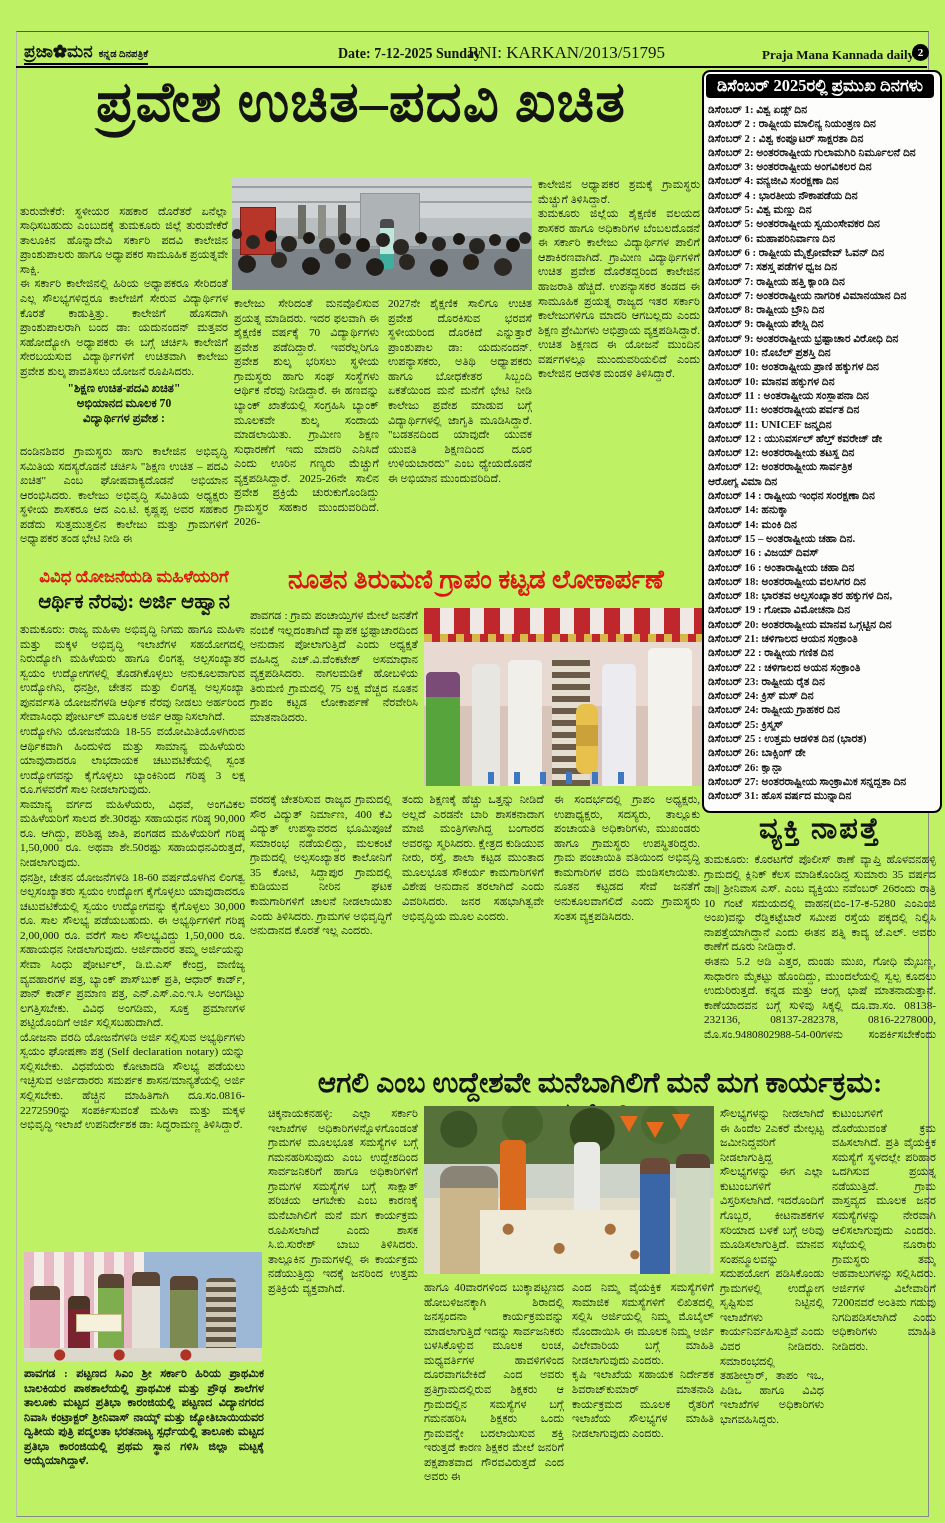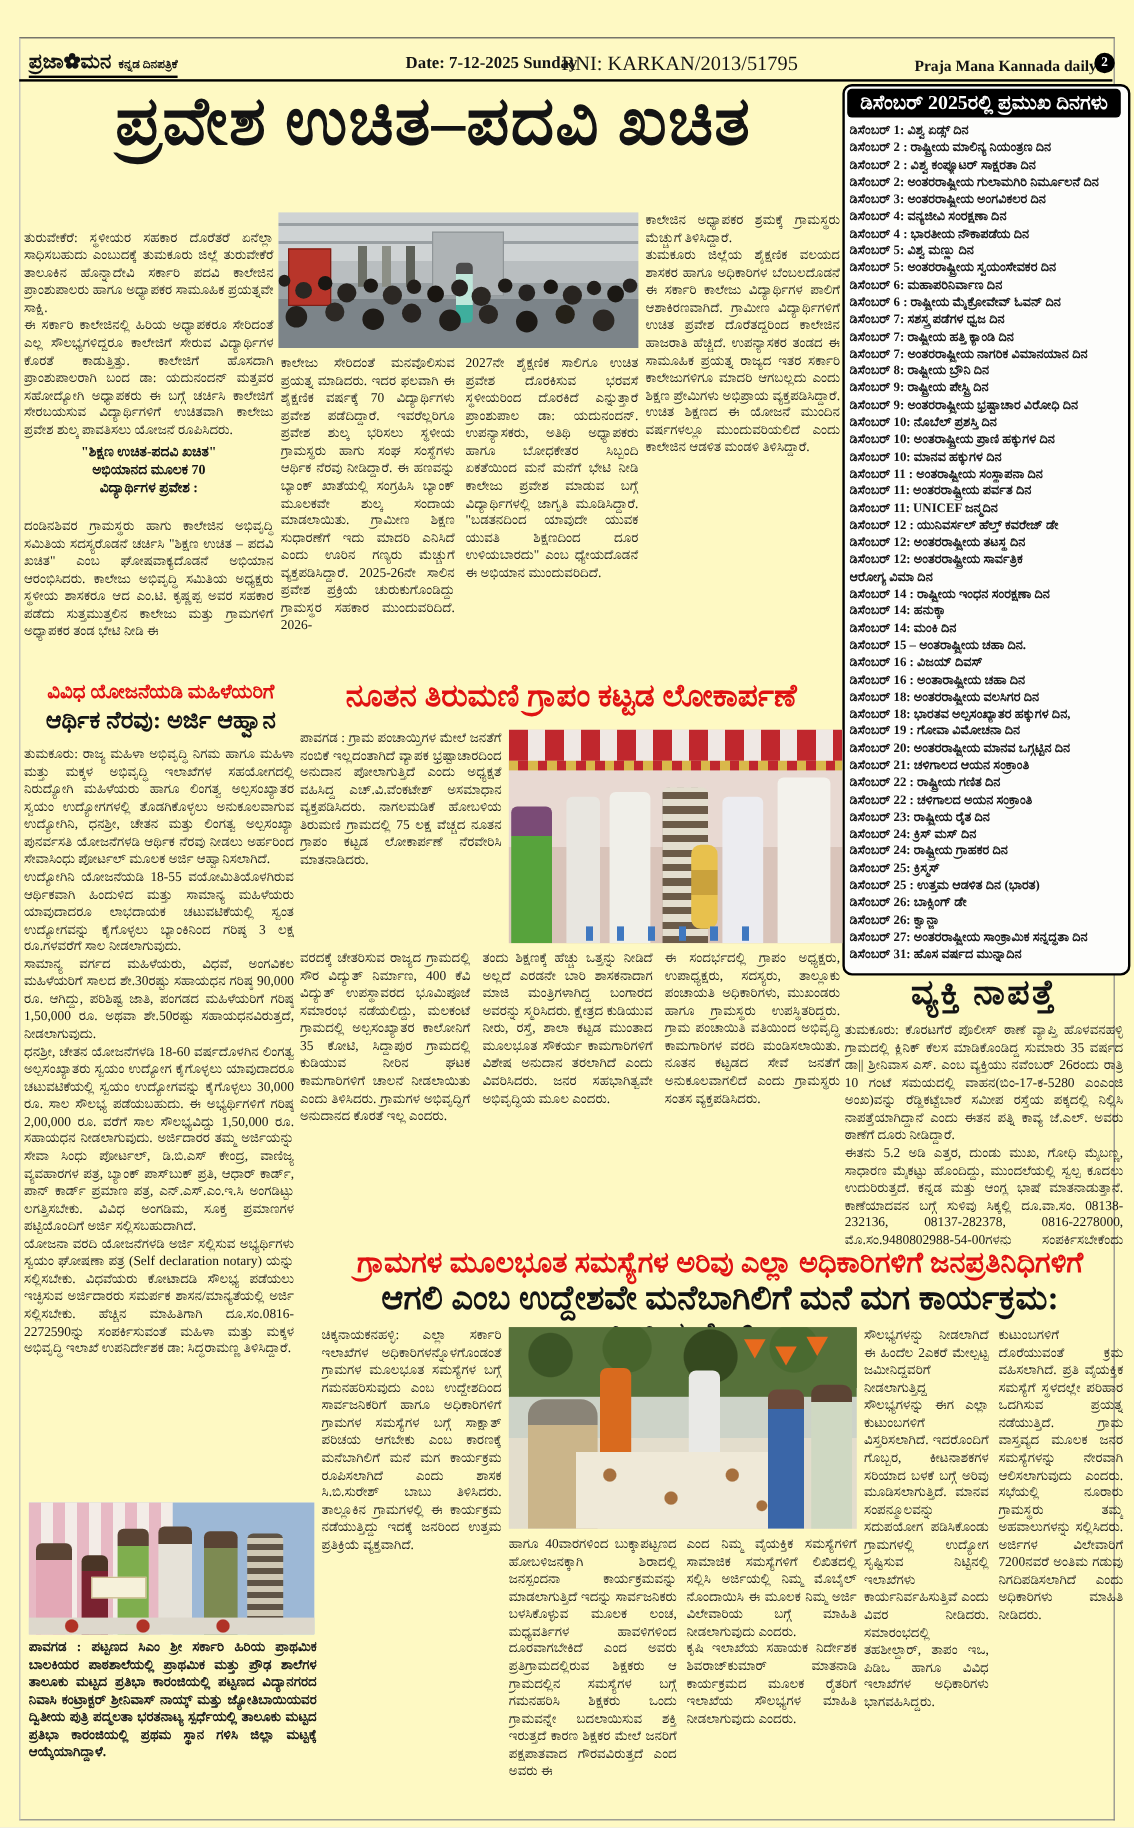--- a/index.html
+++ b/index.html
@@ -1,33 +1,33 @@
 <!DOCTYPE html>
 <html><head>
 <meta charset="utf-8">
 <style>
   html,body{margin:0;padding:0;background:#e9e9e7;}
-  .page{position:relative;width:945px;height:1523px;background:#fef9c3;
+  .page{position:relative;width:945px;height:1523px;background:#bef264;
         font-family:"Liberation Serif","DejaVu Serif",serif;color:#141414;overflow:hidden;margin:0 auto;}
   .abs{position:absolute;}
   .p{font-size:11.2px;line-height:1.3;text-align:justify;overflow:hidden;white-space:pre-line;}
   .frame{left:16px;top:31px;width:911px;height:1484px;border-top:1px solid #555;border-left:1px solid #bbb;border-right:1px solid #888;border-bottom:1px solid #888;}
   
   .logo{left:24px;top:42px;font-weight:bold;font-size:17px;border-bottom:2.5px solid #000;padding-bottom:1px;}
   .logo .sub{font-size:10px;font-weight:bold;margin-left:6px;}
   .hdate{left:338px;top:46px;font-weight:bold;font-size:14px;}
   .hrni{left:468px;top:43px;font-weight:normal;font-size:17px;}
   .hpaper{left:762px;top:47px;font-weight:bold;font-size:13px;}
   .hpage{left:912px;top:44px;width:17px;height:17px;border-radius:50%;background:#000;color:#fff;
          font-size:11px;font-weight:bold;text-align:center;line-height:17px;}
   .toprule{left:16px;top:66px;width:911px;height:0;border-top:2.5px solid #000;}
   
   .h1{left:20px;top:72px;width:682px;font-size:56px;font-weight:bold;text-align:center;line-height:1.1;letter-spacing:1px;}
   .h2{left:20px;top:140px;width:682px;font-size:28px;font-weight:bold;color:#e01212;text-align:left;line-height:1.1;}
-  .lead-col1{left:20px;top:177px;width:208px;height:382px;}
+  .lead-col1{left:20px;top:189px;width:208px;height:382px;}
   .lead-sub{font-weight:bold;text-align:center;white-space:pre-line;font-size:11.6px;margin:3px 0;}
   .lead-col4{left:538px;top:177px;width:162px;height:382px;}
   .photo1{left:232px;top:177px;width:300px;height:113px;overflow:hidden;background:
      linear-gradient(180deg,#cfd3d4 0 36%,#b9bec0 36% 52%,#9aa1a4 52% 64%,#7c8489 64% 100%);}
   .lead-mid1{left:234px;top:296px;width:145px;height:263px;}
   .lead-mid2{left:388px;top:296px;width:144px;height:263px;}
   
   .wa-h-red{left:20px;top:567px;width:228px;font-size:16.5px;font-weight:bold;color:#e01212;text-align:center;}
   .wa-h-blk{left:20px;top:590px;width:228px;font-size:20px;font-weight:bold;text-align:center;}
   .wa-body{left:20px;top:622px;width:225px;height:626px;}
@@ -264,21 +264,20 @@
     <div class="ph-el fig2 f2d"></div>
     <div class="ph-el fig2 f2e"></div>
     <div class="ph-el fig2 f2f"></div>
     <div class="ph-el lamp2"></div>
     <div class="ph-el bottles2"></div>
   </div>
   <div class="abs p tm-c1">ವರದಕ್ಕೆ ಚೇತರಿಸುವ ರಾಜ್ಯದ ಗ್ರಾಮದಲ್ಲಿ ಸೌರ ವಿದ್ಯುತ್ ನಿರ್ಮಾಣ, 400 ಕೆವಿ ವಿದ್ಯುತ್ ಉಪಸ್ಥಾವರದ ಭೂಮಿಪೂಜೆ ಸಮಾರಂಭ ನಡೆಯಲಿದ್ದು, ಮಲಕಂಟೆ ಗ್ರಾಮದಲ್ಲಿ ಅಲ್ಪಸಂಖ್ಯಾತರ ಕಾಲೋನಿಗೆ 35 ಕೋಟಿ, ಸಿದ್ದಾಪುರ ಗ್ರಾಮದಲ್ಲಿ ಕುಡಿಯುವ ನೀರಿನ ಘಟಕ ಕಾಮಗಾರಿಗಳಿಗೆ ಚಾಲನೆ ನೀಡಲಾಯಿತು ಎಂದು ತಿಳಿಸಿದರು. ಗ್ರಾಮಗಳ ಅಭಿವೃದ್ಧಿಗೆ ಅನುದಾನದ ಕೊರತೆ ಇಲ್ಲ ಎಂದರು.</div>
   <div class="abs p tm-c2">ತಂದು ಶಿಕ್ಷಣಕ್ಕೆ ಹೆಚ್ಚು ಒತ್ತನ್ನು ನೀಡಿದೆ ಅಲ್ಲದೆ ಎರಡನೇ ಬಾರಿ ಶಾಸಕನಾದಾಗ ಮಾಜಿ ಮಂತ್ರಿಗಳಾಗಿದ್ದ ಬಂಗಾರದ ಅವರನ್ನು ಸ್ಮರಿಸಿದರು. ಕ್ಷೇತ್ರದ ಕುಡಿಯುವ ನೀರು, ರಸ್ತೆ, ಶಾಲಾ ಕಟ್ಟಡ ಮುಂತಾದ ಮೂಲಭೂತ ಸೌಕರ್ಯ ಕಾಮಗಾರಿಗಳಿಗೆ ವಿಶೇಷ ಅನುದಾನ ತರಲಾಗಿದೆ ಎಂದು ವಿವರಿಸಿದರು. ಜನರ ಸಹಭಾಗಿತ್ವವೇ ಅಭಿವೃದ್ಧಿಯ ಮೂಲ ಎಂದರು.</div>
   <div class="abs p tm-c3">ಈ ಸಂದರ್ಭದಲ್ಲಿ ಗ್ರಾಪಂ ಅಧ್ಯಕ್ಷರು, ಉಪಾಧ್ಯಕ್ಷರು, ಸದಸ್ಯರು, ತಾಲ್ಲೂಕು ಪಂಚಾಯತಿ ಅಧಿಕಾರಿಗಳು, ಮುಖಂಡರು ಹಾಗೂ ಗ್ರಾಮಸ್ಥರು ಉಪಸ್ಥಿತರಿದ್ದರು. ಗ್ರಾಮ ಪಂಚಾಯಿತಿ ವತಿಯಿಂದ ಅಭಿವೃದ್ಧಿ ಕಾಮಗಾರಿಗಳ ವರದಿ ಮಂಡಿಸಲಾಯಿತು. ನೂತನ ಕಟ್ಟಡದ ಸೇವೆ ಜನತೆಗೆ ಅನುಕೂಲವಾಗಲಿದೆ ಎಂದು ಗ್ರಾಮಸ್ಥರು ಸಂತಸ ವ್ಯಕ್ತಪಡಿಸಿದರು.</div>
 
-  <div class="abs mm-h-red">ಗ್ರಾಮಗಳ ಮೂಲಭೂತ ಸಮಸ್ಯೆಗಳ ಅರಿವು ಎಲ್ಲಾ ಅಧಿಕಾರಿಗಳಿಗೆ ಜನಪ್ರತಿನಿಧಿಗಳಿಗೆ</div>
   <div class="abs mm-h-blk">ಆಗಲಿ ಎಂಬ ಉದ್ದೇಶವೇ ಮನೆಬಾಗಿಲಿಗೆ ಮನೆ ಮಗ ಕಾರ್ಯಕ್ರಮ: ಸಿ.ಬಿ.ಸುರೇಶ್ ಬಾಬು</div>
   <div class="abs p mm-c1">ಚಿಕ್ಕನಾಯಕನಹಳ್ಳಿ: ಎಲ್ಲಾ ಸರ್ಕಾರಿ ಇಲಾಖೆಗಳ ಅಧಿಕಾರಿಗಳನ್ನೊಳಗೊಂಡಂತೆ ಗ್ರಾಮಗಳ ಮೂಲಭೂತ ಸಮಸ್ಯೆಗಳ ಬಗ್ಗೆ ಗಮನಹರಿಸುವುದು ಎಂಬ ಉದ್ದೇಶದಿಂದ ಸಾರ್ವಜನಿಕರಿಗೆ ಹಾಗೂ ಅಧಿಕಾರಿಗಳಿಗೆ ಗ್ರಾಮಗಳ ಸಮಸ್ಯೆಗಳ ಬಗ್ಗೆ ಸಾಕ್ಷಾತ್ ಪರಿಚಯ ಆಗಬೇಕು ಎಂಬ ಕಾರಣಕ್ಕೆ ಮನೆಬಾಗಿಲಿಗೆ ಮನೆ ಮಗ ಕಾರ್ಯಕ್ರಮ ರೂಪಿಸಲಾಗಿದೆ ಎಂದು ಶಾಸಕ ಸಿ.ಬಿ.ಸುರೇಶ್ ಬಾಬು ತಿಳಿಸಿದರು. ತಾಲ್ಲೂಕಿನ ಗ್ರಾಮಗಳಲ್ಲಿ ಈ ಕಾರ್ಯಕ್ರಮ ನಡೆಯುತ್ತಿದ್ದು ಇದಕ್ಕೆ ಜನರಿಂದ ಉತ್ತಮ ಪ್ರತಿಕ್ರಿಯೆ ವ್ಯಕ್ತವಾಗಿದೆ.</div>
   <div class="abs photo3">
     <div class="ph-el foli3"></div>
     <div class="ph-el flag3" style="left:196px;top:10px;"></div>
     <div class="ph-el flag3" style="left:222px;top:16px;"></div>
     <div class="ph-el flag3" style="left:248px;top:8px;"></div>
     <div class="ph-el man3"></div>
     <div class="ph-el saffron3"></div>
     <div class="ph-el white3"></div>

